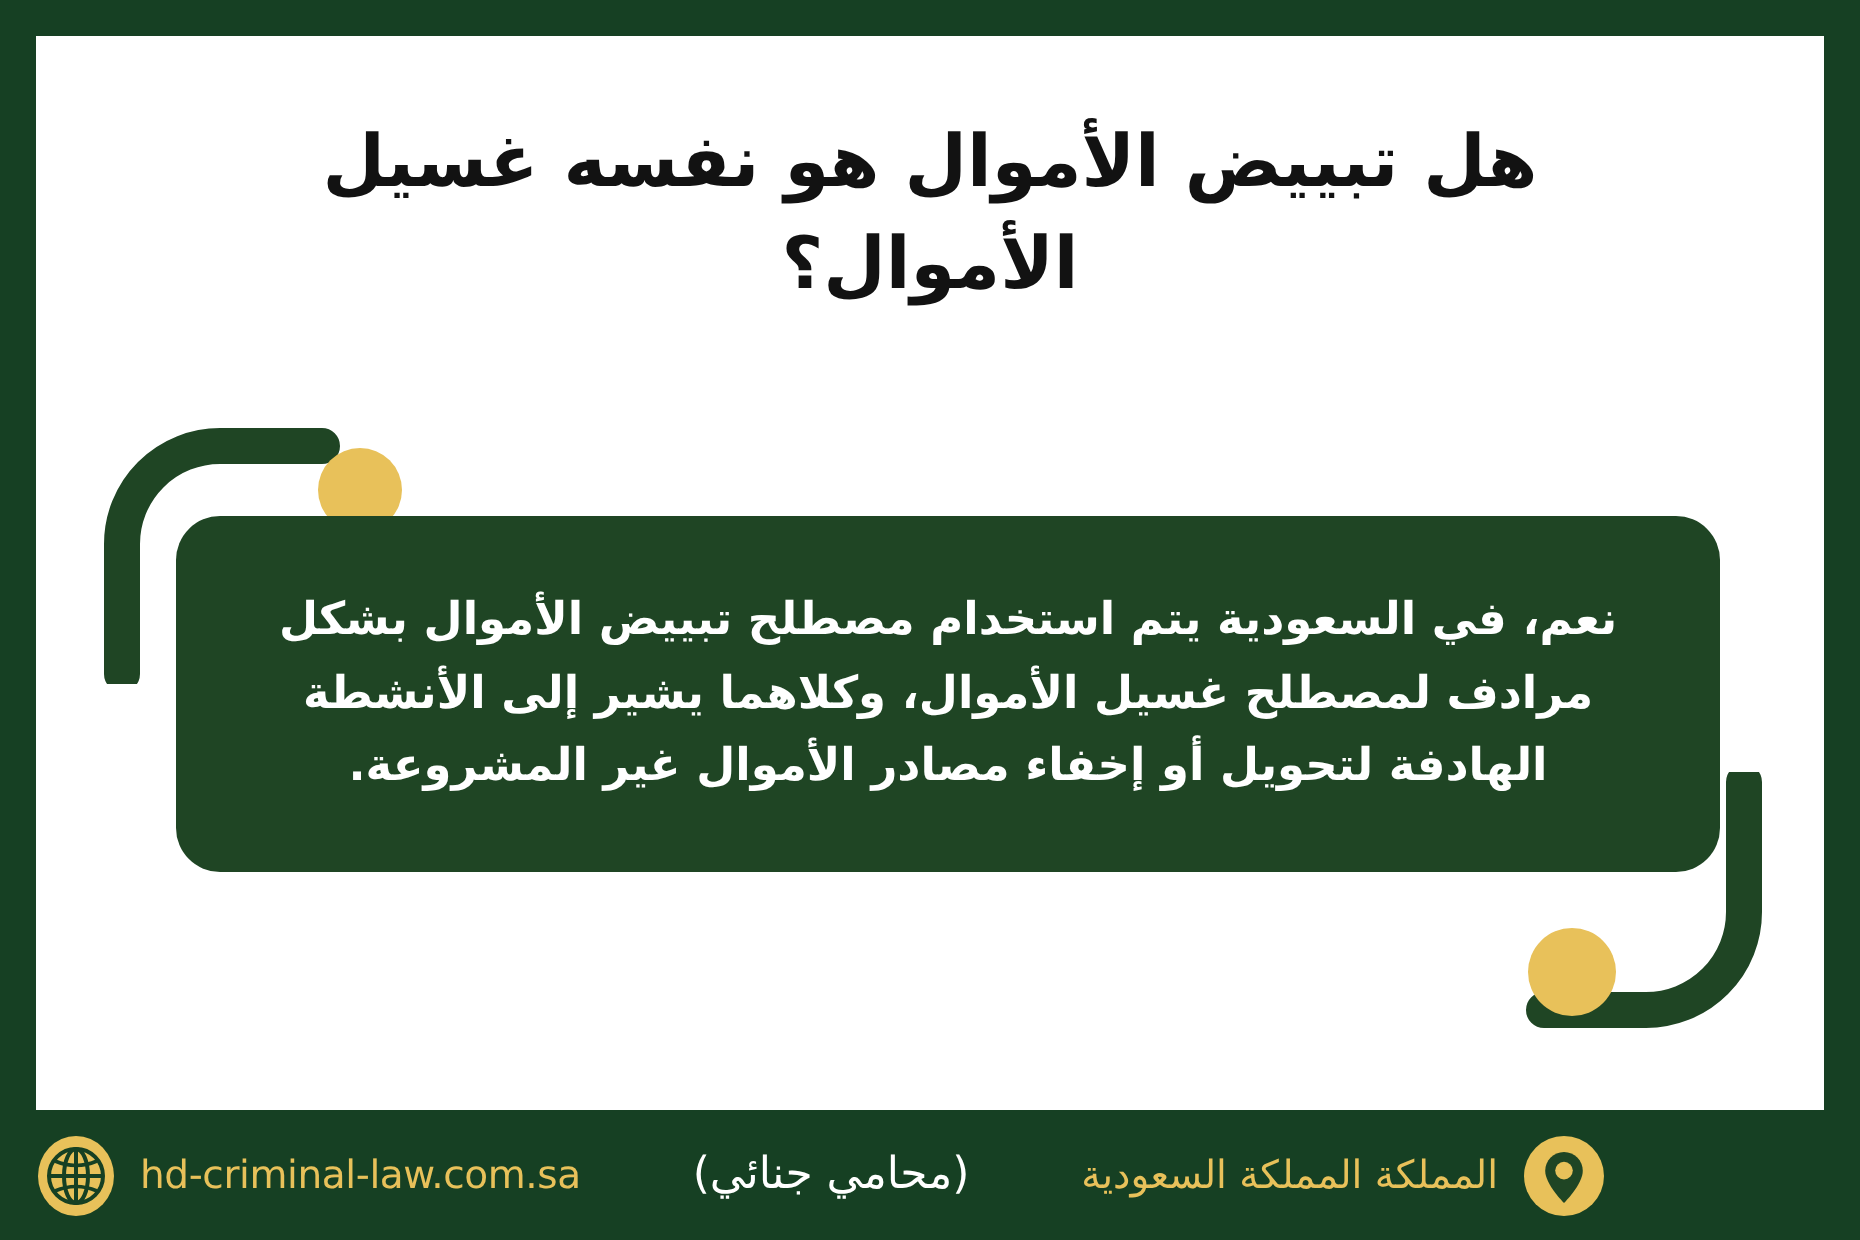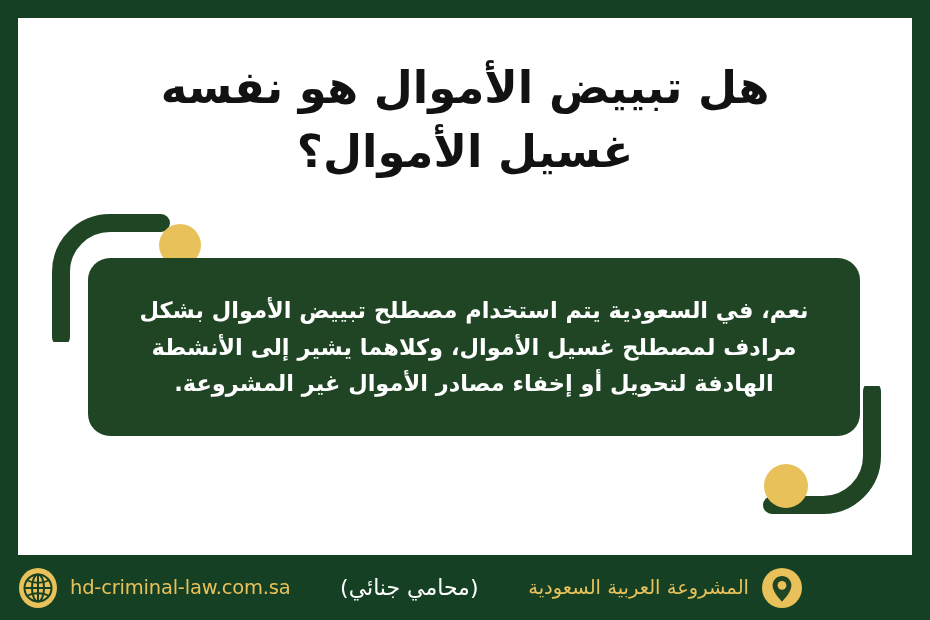--- a/index.html
+++ b/index.html
@@ -36,21 +36,21 @@
 
   
   .title {
     position: absolute;
     left: 0;
     top: 38px;
     width: 894px;
     text-align: center;
     direction: rtl;
     color: #121212;
-    font-size: 45px;
+    font-size: 36px;
     font-weight: bold;
     line-height: 1.42;
     letter-spacing: 0px;
     padding: 0 95px;
     box-sizing: border-box;
   }
 
   
   .bracket {
     position: absolute;
@@ -212,18 +212,18 @@
     </div>
 
     <div class="footer-center">(محامي جنائي)</div>
 
     <div class="footer-right">
       <svg class="icon-pin" viewBox="0 0 42 42" xmlns="http://www.w3.org/2000/svg">
         <circle cx="21" cy="21" r="20" fill="#e8c15a"></circle>
         <path d="M21 9 C 15.8 9 11.6 13.2 11.6 18.4 C 11.6 25.3 21 34.5 21 34.5 C 21 34.5 30.4 25.3 30.4 18.4 C 30.4 13.2 26.2 9 21 9 Z" fill="#1f4524"></path>
         <circle cx="21" cy="18.3" r="4.4" fill="#e8c15a"></circle>
       </svg>
-      <span class="country">المشروعة العربية السعودية</span>
+      <span class="country">المملكة المملكة السعودية</span>
     </div>
 
   </div>
 
 </div>
 
 </body></html>

